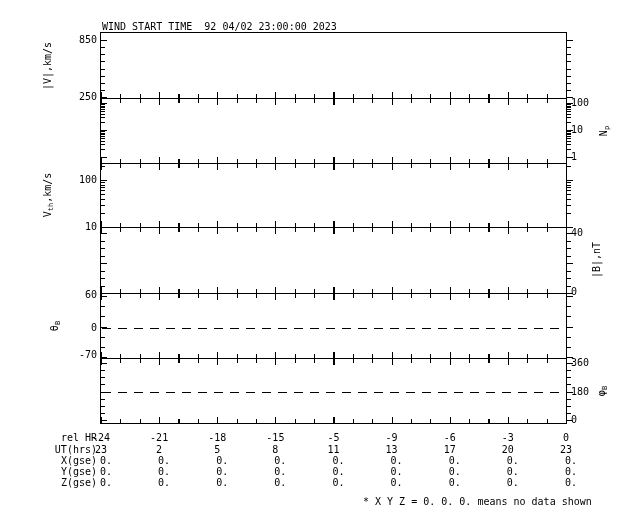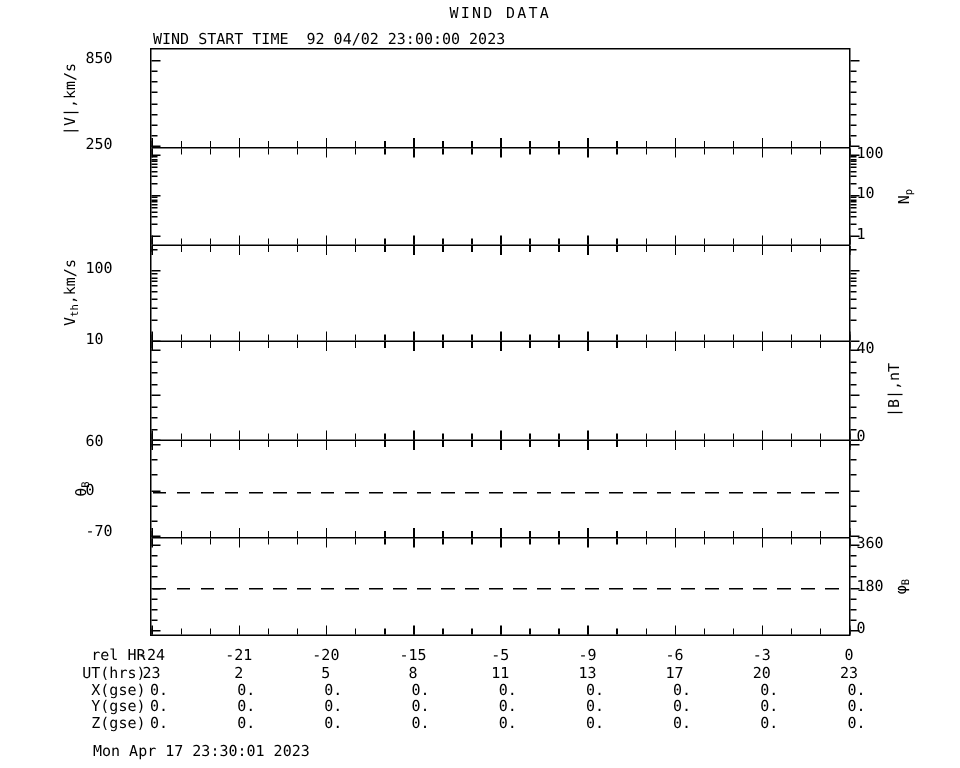--- a/index.html
+++ b/index.html
@@ -15,36 +15,35 @@
     border:1px solid #000;}
   .hline{position:absolute;left:0;width:465px;height:1px;background:#000;}
   .dash{position:absolute;left:1px;width:463px;height:1px;
     background-image:repeating-linear-gradient(to right,#000 0 9px,transparent 9px 16px);}
   .xminor{position:absolute;left:0;width:466px;
     background-image:repeating-linear-gradient(to right,#000 0 1px,transparent 1px 19.375px);}
   .xmajor{position:absolute;left:0;width:466px;
     background-image:repeating-linear-gradient(to right,#000 0 1px,transparent 1px 58.125px);}
   .ytick{position:absolute;height:1px;background:#000;}
   .ylab{position:absolute;line-height:10px;white-space:nowrap;}
-  .ylab.l{width:40px;left:57px;}
+  .ylab.l{width:40px;text-align:right;left:57px;}
   .ylab.r{left:571px;text-align:left;}
   .axtitle{position:absolute;white-space:nowrap;line-height:10px;
     transform:translate(-50%,-50%) rotate(-90deg);}
   .sub{font-size:7px;position:relative;top:2px;}
   .rowlab{position:absolute;left:40px;width:57px;text-align:right;line-height:10px;white-space:pre;}
   .cell{position:absolute;transform:translateX(-50%);line-height:10px;white-space:nowrap;}
   .footerL{position:absolute;left:62px;top:497px;line-height:10px;white-space:pre;}
   .footerR{position:absolute;left:363px;top:497px;line-height:10px;white-space:pre;}
 </style>
 </head>
 <body>
 
 <div class="screen">
 
-  <div class="title">WIND DATA</div>
   <div class="startTime">WIND START TIME  92 04/02 23:00:00 2023</div>
 
   <div class="frame" id="frame">
       <div class="hline" style="top: 65px;"></div>
       <div class="hline" style="top: 130px;"></div>
       <div class="hline" style="top: 194px;"></div>
       <div class="hline" style="top: 260px;"></div>
       <div class="hline" style="top: 325px;"></div>
       <div class="xminor" style="top: 61px; height: 4px;"></div>
       <div class="xmajor" style="top: 59px; height: 6px;"></div>
@@ -226,21 +225,21 @@
 
   <span class="rowlab" style="top:433px">rel HR</span>
   <span class="rowlab" style="top:445px">UT(hrs)</span>
   <span class="rowlab" style="top:456px">X(gse)</span>
   <span class="rowlab" style="top:467px">Y(gse)</span>
   <span class="rowlab" style="top:478px">Z(gse)</span>
 
   <div id="xtable">
       <span class="cell" style="left: 101px; top: 433px;">-24</span>
       <span class="cell" style="left: 159.125px; top: 433px;">-21</span>
-      <span class="cell" style="left: 217.25px; top: 433px;">-20</span>
+      <span class="cell" style="left: 217.25px; top: 433px;">-18</span>
       <span class="cell" style="left: 275.375px; top: 433px;">-15</span>
       <span class="cell" style="left: 333.5px; top: 433px;">-5</span>
       <span class="cell" style="left: 391.625px; top: 433px;">-9</span>
       <span class="cell" style="left: 449.75px; top: 433px;">-6</span>
       <span class="cell" style="left: 507.875px; top: 433px;">-3</span>
       <span class="cell" style="left: 566px; top: 433px;">0</span>
       <span class="cell" style="left: 101px; top: 445px;">23</span>
       <span class="cell" style="left: 159.125px; top: 445px;">2</span>
       <span class="cell" style="left: 217.25px; top: 445px;">5</span>
       <span class="cell" style="left: 275.375px; top: 445px;">8</span>
@@ -271,14 +270,14 @@
       <span class="cell" style="left: 164.125px; top: 478px;">0.</span>
       <span class="cell" style="left: 222.25px; top: 478px;">0.</span>
       <span class="cell" style="left: 280.375px; top: 478px;">0.</span>
       <span class="cell" style="left: 338.5px; top: 478px;">0.</span>
       <span class="cell" style="left: 396.625px; top: 478px;">0.</span>
       <span class="cell" style="left: 454.75px; top: 478px;">0.</span>
       <span class="cell" style="left: 512.875px; top: 478px;">0.</span>
       <span class="cell" style="left: 571px; top: 478px;">0.</span>
     </div>
 
-  <div class="footerL">Mon Apr 17 23:30:01 2023</div>
+  <div class="footerR">* X Y Z = 0. 0. 0. means no data shown</div>
 </div>
 
 </body></html>

